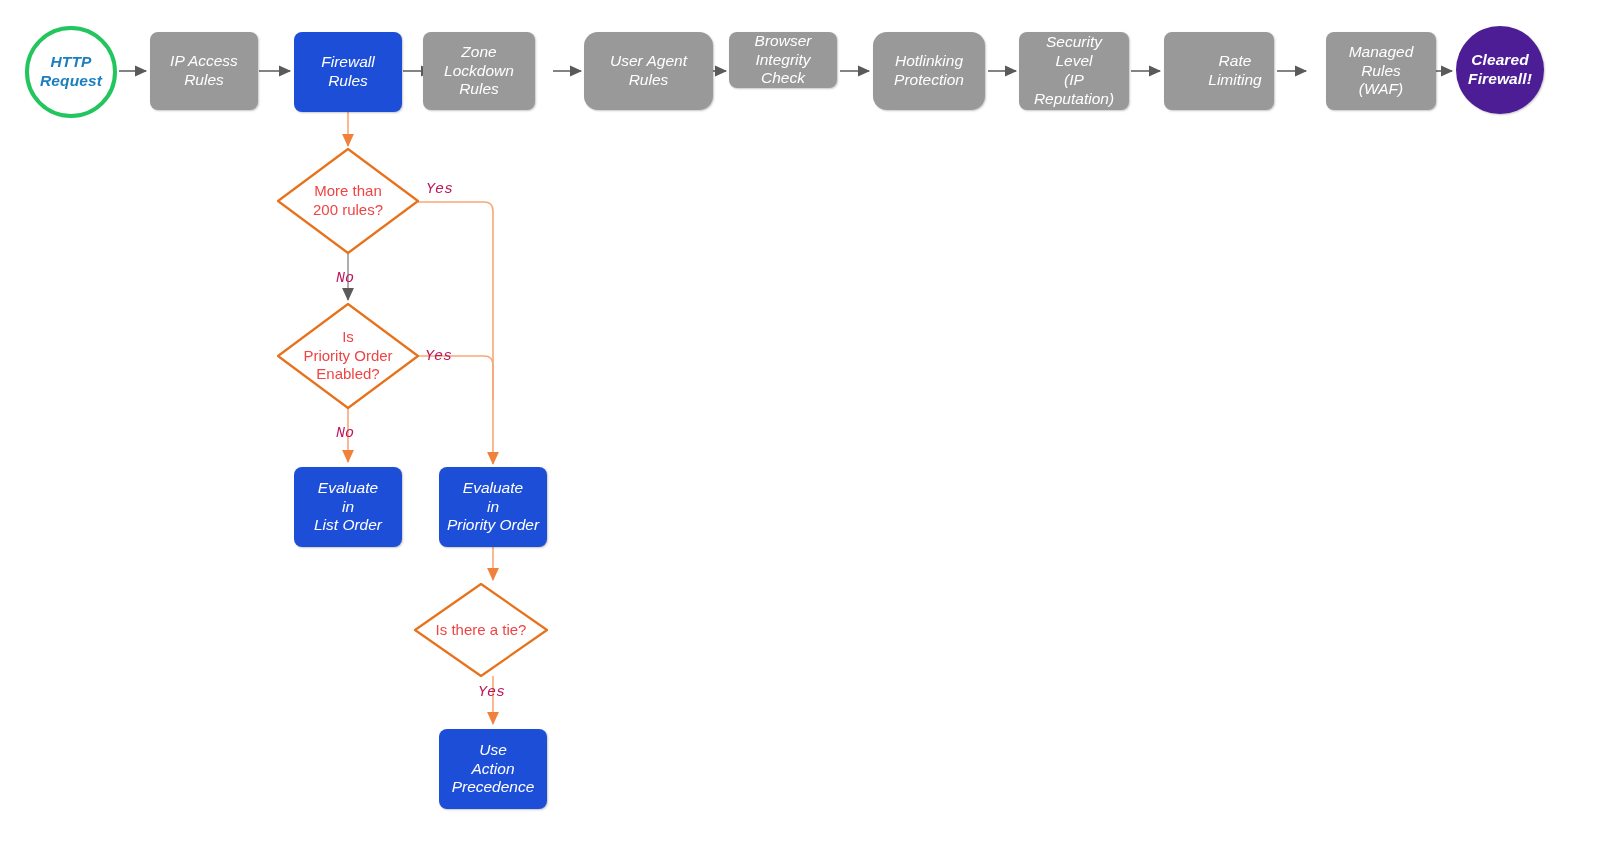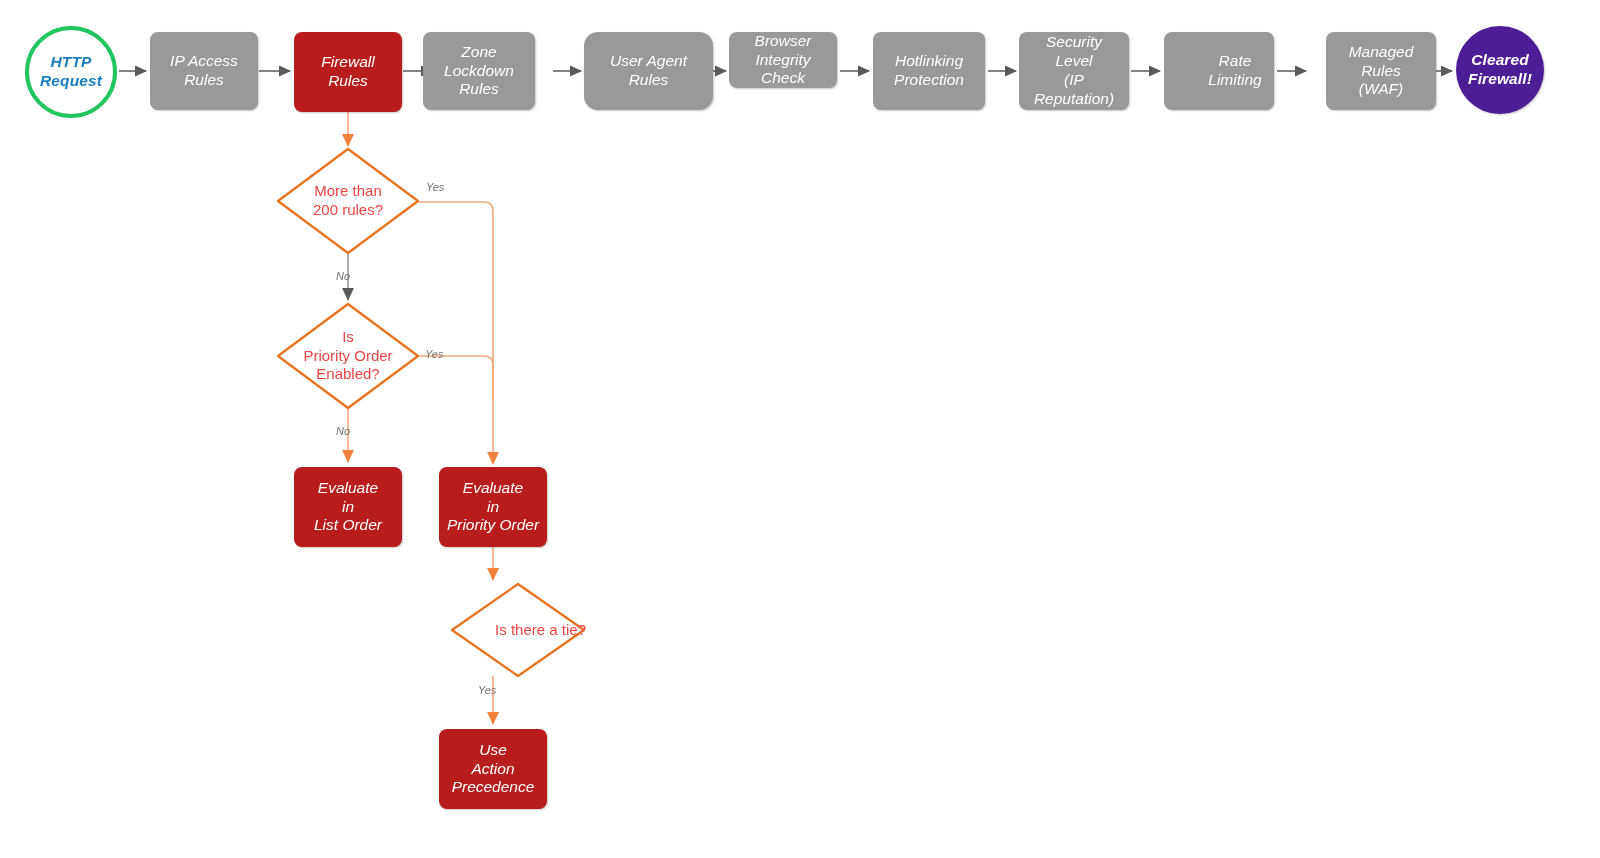--- a/index.html
+++ b/index.html
@@ -38,21 +38,21 @@
   
   .box {
     border-radius: 8px;
     font-size: 15.5px;
     font-style: italic;
     color: #ffffff;
     padding: 2px 6px;
     box-shadow: 1px 1px 2px rgba(0,0,0,0.22);
   }
   .box.gray  { background: #999999; }
-  .box.orange{ background: #b91c1c; }
+  .box.orange{ background: #1d4ed8; }
 
   
   .circle {
     border-radius: 50%;
     font-size: 15.5px;
     font-style: italic;
     font-weight: bold;
     letter-spacing: .1px;
   }
   .circle.hollow {
@@ -82,24 +82,25 @@
     font-size: 15px;
     color: #ef4444;
     font-style: normal;
     line-height: 1.25;
     white-space: pre-line;
   }
 
   
   .edge-label {
     position: absolute;
-    font-size: 11px;
+    font-size: 15px;
     font-style: italic;
-    color: #737373;
+    color: #be185d;
     white-space: nowrap;
+    font-family: Liberation Mono, monospace;
   }
 </style>
 </head>
 <body>
 
 <div id="canvas">
 
   <svg id="edges" viewBox="0 0 1600 858" width="1600" height="858">
     <defs>
       <marker id="arrow-gray" markerWidth="9" markerHeight="9" refX="7.5" refY="4.5" orient="auto">
@@ -151,21 +152,21 @@
 Lockdown
 Rules</div>
 
   <div class="node box gray" style="left:584px; top:32px; width:129px; height:78px;border-radius:14px;">User Agent
 Rules</div>
 
   <div class="node box gray" style="left:729px; top:32px; width:108px; height:56px;">Browser
 Integrity
 Check</div>
 
-  <div class="node box gray" style="left:873px; top:32px; width:112px; height:78px;">Hotlinking
+  <div class="node box gray" style="left:873px; top:32px; width:112px; height:78px;border-radius:14px;">Hotlinking
 Protection</div>
 
   <div class="node box gray" style="left:1019px; top:32px; width:110px; height:78px;">Security
 Level
 (IP Reputation)</div>
 
   <div class="node box gray" style="left:1164px; top:32px; width:110px; height:78px;padding-left:38px;">Rate
 Limiting</div>
 
   <div class="node box gray" style="left:1310px; top:32px; width:110px; height:78px;margin-left:16px;">Managed
@@ -185,21 +186,21 @@
 
   <div class="node diamond" style="left:276px; top:302px; width:144px; height:108px;">
     <svg class="dshape" viewBox="0 0 144 108" preserveAspectRatio="none">
       <polygon points="72,2 142,54 72,106 2,54" fill="#ffffff" stroke="#E8721C" stroke-width="2.2" stroke-linejoin="round"></polygon>
     </svg>
     <span class="dlabel">Is
 Priority Order
 Enabled?</span>
   </div>
 
-  <div class="node diamond" style="left:450px; top:582px; width:136px; height:96px;justify-content:flex-end;">
+  <div class="node diamond" style="left:413px; top:582px; width:136px; height:96px;">
     <svg class="dshape" viewBox="0 0 136 96" preserveAspectRatio="none">
       <polygon points="68,2 134,48 68,94 2,48" fill="#ffffff" stroke="#E8721C" stroke-width="2.2" stroke-linejoin="round"></polygon>
     </svg>
     <span class="dlabel">Is there a tie?</span>
   </div>
 
   <div class="node box orange" style="left:294px; top:467px; width:108px; height:80px;">Evaluate
 in
 List Order</div>
 

